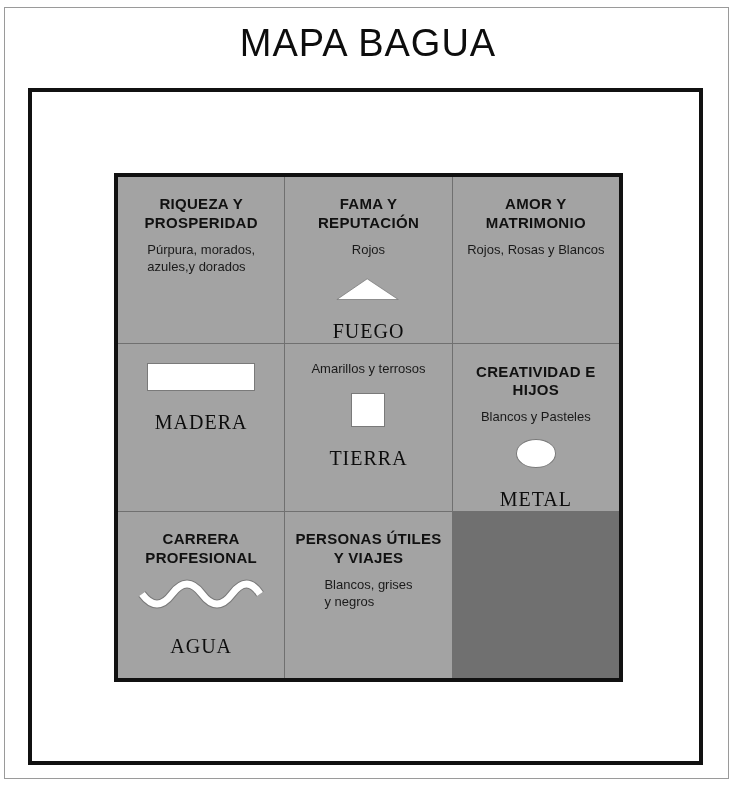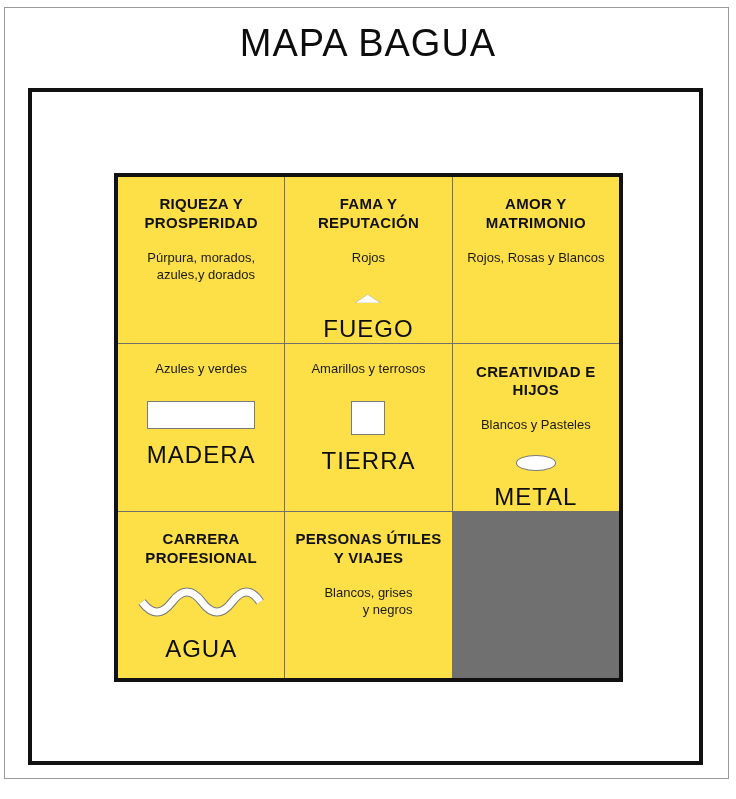--- a/index.html
+++ b/index.html
@@ -43,55 +43,55 @@
     width: 509px; height: 509px;
     border: 4px solid #111111;
     box-sizing: border-box;
     display: grid;
     grid-template-columns: repeat(3, 1fr);
     grid-template-rows: repeat(3, 1fr);
     gap: 1px;
     background: #707070; 
   }
   .cell {
-    background: #fde047;
+    background: #a3a3a3;
     display: flex;
     flex-direction: column;
     align-items: center;
     padding-top: 17px;
     box-sizing: border-box;
     overflow: hidden;
-    gap: 8px;
   }
   .cell-title {
     font-size: 15px;
     font-weight: bold;
     line-height: 1.25;
     text-align: center;
     white-space: pre-line;
     min-height: 40px;
     display: flex;
     align-items: center;
     justify-content: center;
     margin-bottom: 8px;
     letter-spacing: 0.3px;
   }
   .cell-colors {
     font-size: 13px;
     line-height: 1.3;
-    text-align: right;
+    text-align: left;
     white-space: pre-line;
     min-height: 30px;
     color: #1a1a1a;
   }
   .element-label {
-    font-size: 24px;
+    font-size: 20px;
     letter-spacing: 1px;
-    margin-top: 4px;
+    margin-top: 20px;
     color: #0d0d0d;
+    font-family: Liberation Serif, serif;
   }
   .shape-rect {
     width: 106px; height: 26px;
     border: 1px solid #7a7a7a;
     margin-top: 2px;
     background: #ffffff;
   }
   .shape-square {
     width: 32px; height: 32px;
     border: 1px solid #7a7a7a;
@@ -138,21 +138,20 @@
       <div class="element-label">FUEGO</div>
     </div>
 
     <div class="cell">
       <div class="cell-title">AMOR Y
 MATRIMONIO</div>
       <div class="cell-colors">Rojos, Rosas y Blancos</div>
     </div>
 
     <div class="cell">
-      <div class="cell-colors">Azules y verdes</div>
       <div class="shape-rect"></div>
       <div class="element-label">MADERA</div>
     </div>
 
     <div class="cell">
       <div class="cell-colors">Amarillos y terrosos</div>
       <div class="shape-square"></div>
       <div class="element-label">TIERRA</div>
     </div>
 

